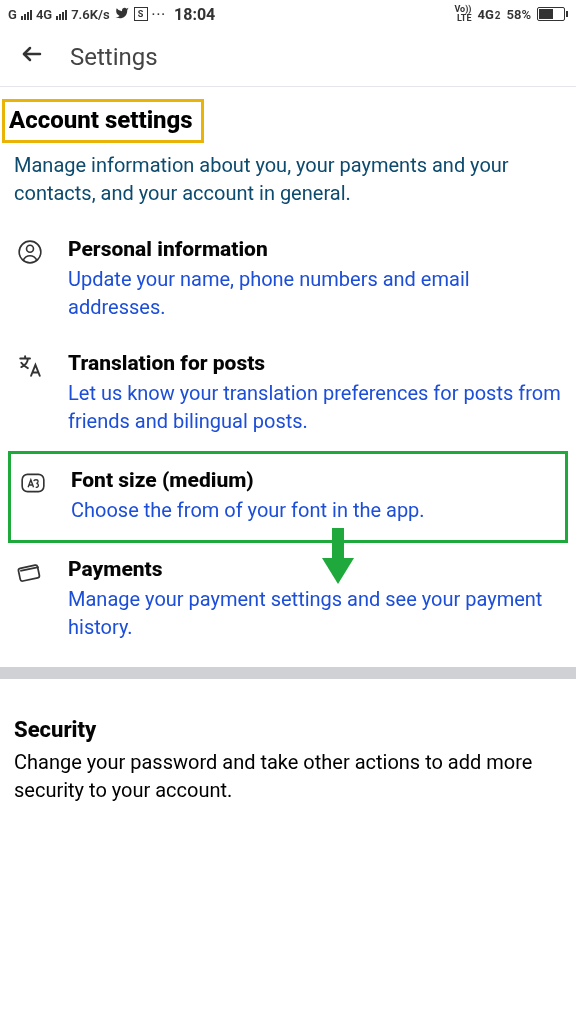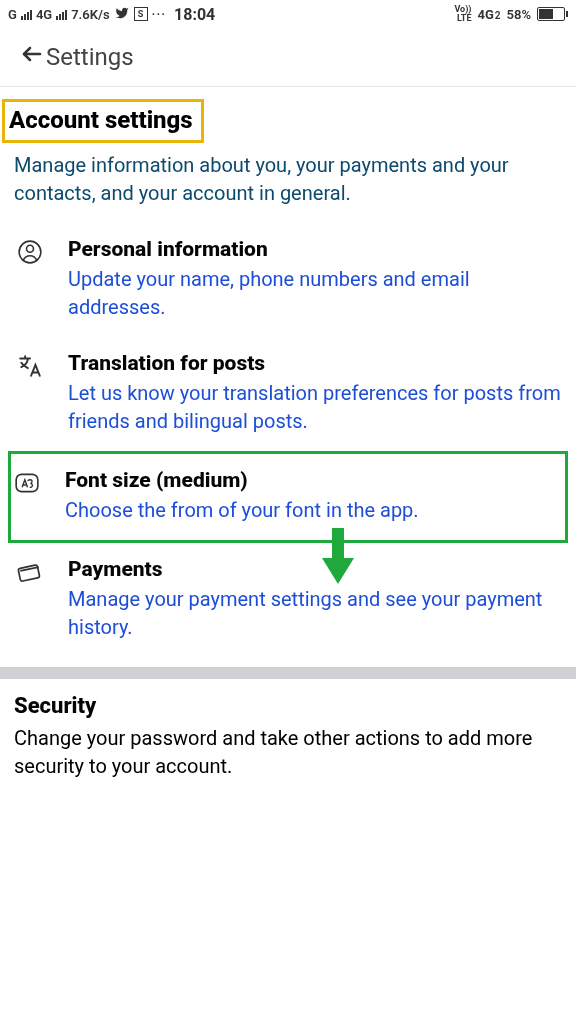--- a/index.html
+++ b/index.html
@@ -78,20 +78,21 @@
       align-items: center;
       justify-content: center;
       font-size: 9px;
       font-weight: bold;
     }
     .dots { letter-spacing: 1px; }
 
     .app-header {
       display: flex;
       align-items: center;
+      gap: 24px;
       padding: 14px 18px;
       border-bottom: 1px solid #e4e6eb;
     }
     .back-arrow {
       font-size: 24px;
       font-weight: bold;
       cursor: pointer;
     }
     .header-title {
       font-size: 24px;
@@ -160,20 +161,21 @@
     }
 
     .divider {
       height: 12px;
       background: #cfd1d5;
       margin-top: 10px;
     }
 
     .security-section {
       padding: 14px 14px 8px;
+      margin-top: 24px;
     }
     .security-title {
       font-size: 22px;
       font-weight: 800;
       color: #050505;
     }
     .security-desc {
       font-size: 20px;
       color: #000000;
       margin-top: 6px;
@@ -275,21 +277,21 @@
 </div>
 
 <div class="green-arrow">
   <svg width="40" height="58" viewBox="0 0 40 58">
       <rect x="14" y="0" width="12" height="30" fill="#1fa83c"></rect>
       <polygon points="4,30 36,30 20,56" fill="#1fa83c"></polygon>
     </svg>
 </div>
 
 <div class="green-box">
-  <div class="item" style="padding-left:0;padding-right:6px">
+  <div class="item" style="padding-left:6px;padding-right:6px">
     <div class="item-icon">
       <svg width="26" height="26" viewBox="0 0 24 24" fill="none" stroke="#333" stroke-width="1.5">
           <rect x="2" y="4" width="20" height="16" rx="5"></rect>
           <path d="M7.5 16l2.5-7 2.5 7M8.3 13.8h3.4" stroke-width="1.3"></path>
           <path d="M14.5 16c1.5 0 2.5-.8 2.5-2 0-1-.8-1.5-1.8-1.7 1-.2 1.5-.8 1.5-1.6 0-1-.8-1.7-2-1.7-1 0-1.8.5-2 1.3" stroke-width="1.2" fill="none"></path>
         </svg>
     </div>
     <div class="item-body">
       <div class="item-title">Font size (medium)</div>
       <div class="item-desc">Choose the from of your font in the app.</div>

